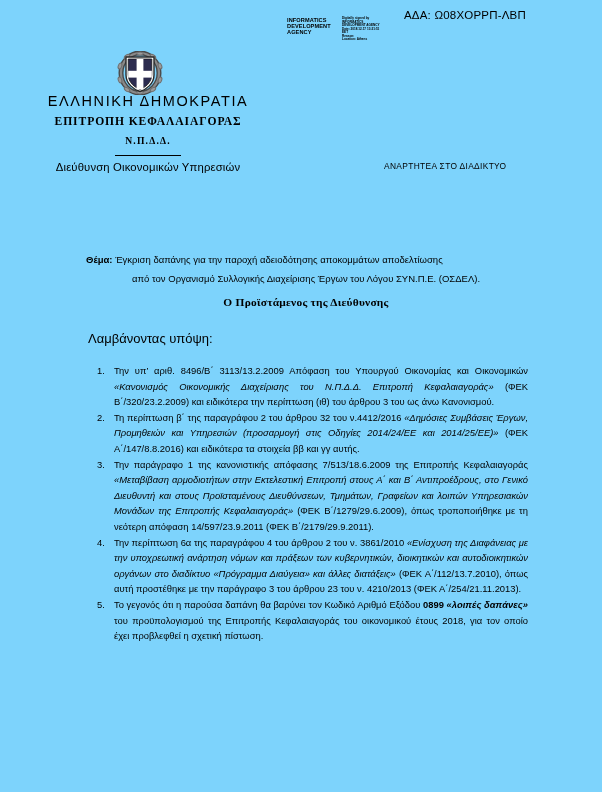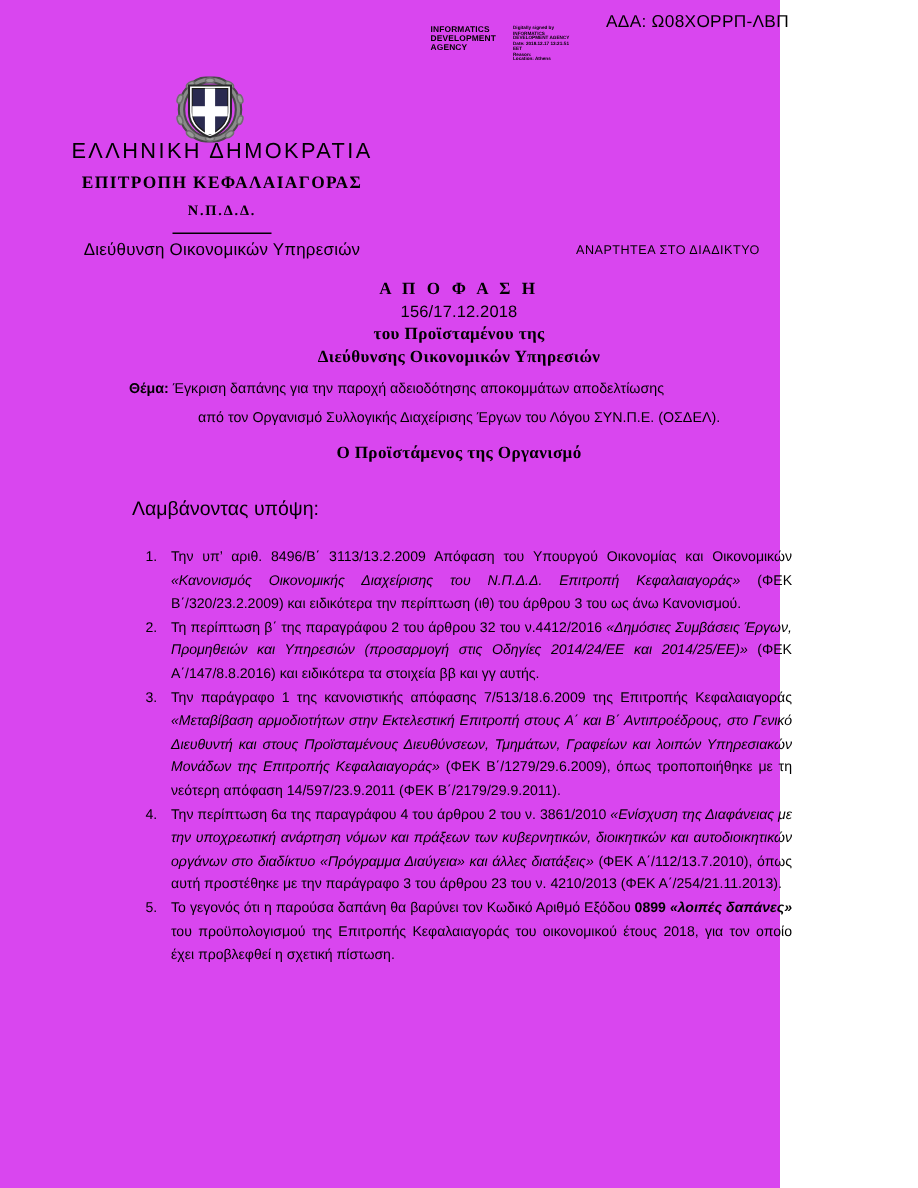--- a/index.html
+++ b/index.html
@@ -11,23 +11,23 @@
     width: 612px;
     height: 792px;
     position: relative;
     font-family: "Liberation Serif", serif;
     color: #000000;
     overflow: hidden;
   }
 
   .page {
     position: relative;
-    width: 520px;
+    width: 602px;
     height: 792px;
-    background: #d946ef;
+    background: #7dd3fc;
   }
 
   
   .sig-stamp {
     position: absolute;
     left: 287px;
     top: 17px;
     width: 118px;
     display: flex;
     align-items: flex-start;
@@ -280,33 +280,27 @@
   <div class="letterhead">
     <div class="lh-1">ΕΛΛΗΝΙΚΗ ΔΗΜΟΚΡΑΤΙΑ</div>
     <div class="lh-2">ΕΠΙΤΡΟΠΗ ΚΕΦΑΛΑΙΑΓΟΡΑΣ</div>
     <div class="lh-3">Ν.Π.Δ.Δ.</div>
     <div class="lh-rule"></div>
     <div class="lh-4">Διεύθυνση Οικονομικών Υπηρεσιών</div>
   </div>
 
   <div class="anartitea">ΑΝΑΡΤΗΤΕΑ ΣΤΟ ΔΙΑΔΙΚΤΥΟ</div>
 
-  <div class="title-block">
-    <div class="t-apofasi">Α Π Ο Φ Α Σ Η</div>
-    <div class="t-number">156/17.12.2018</div>
-    <div class="t-line">του Προϊσταμένου της</div>
-    <div class="t-line">Διεύθυνσης Οικονομικών Υπηρεσιών</div>
-  </div>
 
   <div class="subject">
     <div class="l1"><span class="lbl">Θέμα:</span> <span>Έγκριση δαπάνης για  την παροχή αδειοδότησης αποκομμάτων αποδελτίωσης</span></div>
     <div class="l2">από τον Οργανισμό Συλλογικής Διαχείρισης Έργων του Λόγου ΣΥΝ.Π.Ε. (ΟΣΔΕΛ).</div>
   </div>
 
-  <div class="proist">Ο Προϊστάμενος της Οργανισμό</div>
+  <div class="proist">Ο Προϊστάμενος της Διεύθυνσης</div>
 
   <div class="lamv">Λαμβάνοντας υπόψη:</div>
 
   <div class="olist" id="olist">
       <div class="li">
         <div class="num">1.</div>
         <div class="body"><span>Την υπ’ αριθ. 8496/Β΄ 3113/13.2.2009 Απόφαση του Υπουργού Οικονομίας και Οικονομικών </span><span class="it">«Κανονισμός Οικονομικής Διαχείρισης του Ν.Π.Δ.Δ. Επιτροπή Κεφαλαιαγοράς»</span><span> (ΦΕΚ Β΄/320/23.2.2009) και ειδικότερα την περίπτωση (ιθ) του άρθρου 3 του ως άνω Κανονισμού.</span></div>
       </div>
       <div class="li">
         <div class="num">2.</div>

